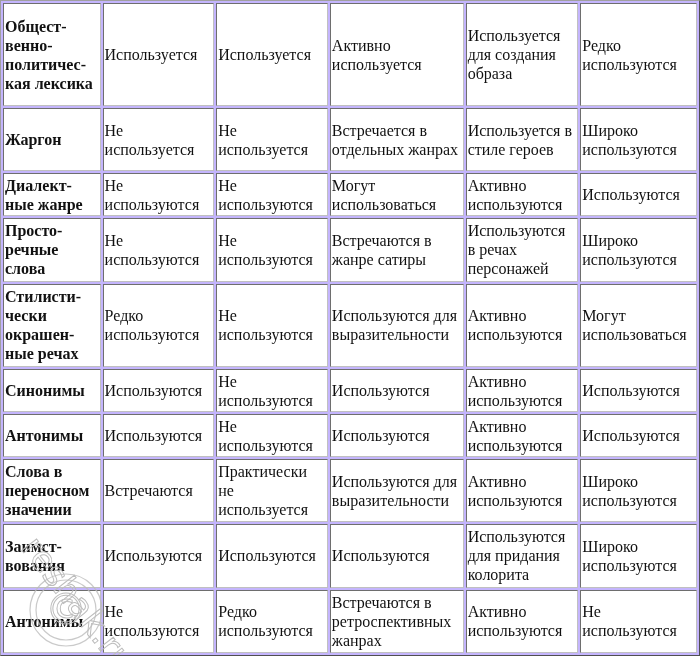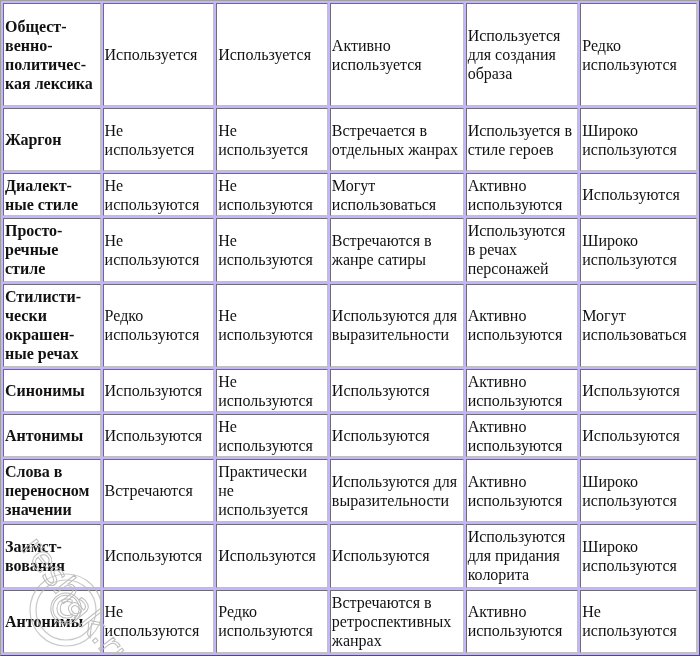--- a/index.html
+++ b/index.html
@@ -58,29 +58,29 @@
     </tr>
     <tr style="height:62px">
       <td class="head">Жаргон</td>
       <td>Не используется</td>
       <td>Не используется</td>
       <td>Встречается в отдельных жанрах</td>
       <td>Используется в стиле героев</td>
       <td>Широко используются</td>
     </tr>
     <tr style="height:42px">
-      <td class="head">Диалект-ные стиле</td>
+      <td class="head">Диалект-ные жанре</td>
       <td>Не используются</td>
       <td>Не используются</td>
       <td>Могут использоваться</td>
       <td>Активно используются</td>
       <td>Используются</td>
     </tr>
     <tr style="height:62px">
-      <td class="head">Просто-речные стиле</td>
+      <td class="head">Просто-речные слова</td>
       <td>Не используются</td>
       <td>Не используются</td>
       <td>Встречаются в жанре сатиры</td>
       <td>Используются в речах персонажей</td>
       <td>Широко используются</td>
     </tr>
     <tr style="height:82px">
       <td class="head">Стилисти-чески окрашен-ные речах</td>
       <td>Редко используются</td>
       <td>Не используются</td>

